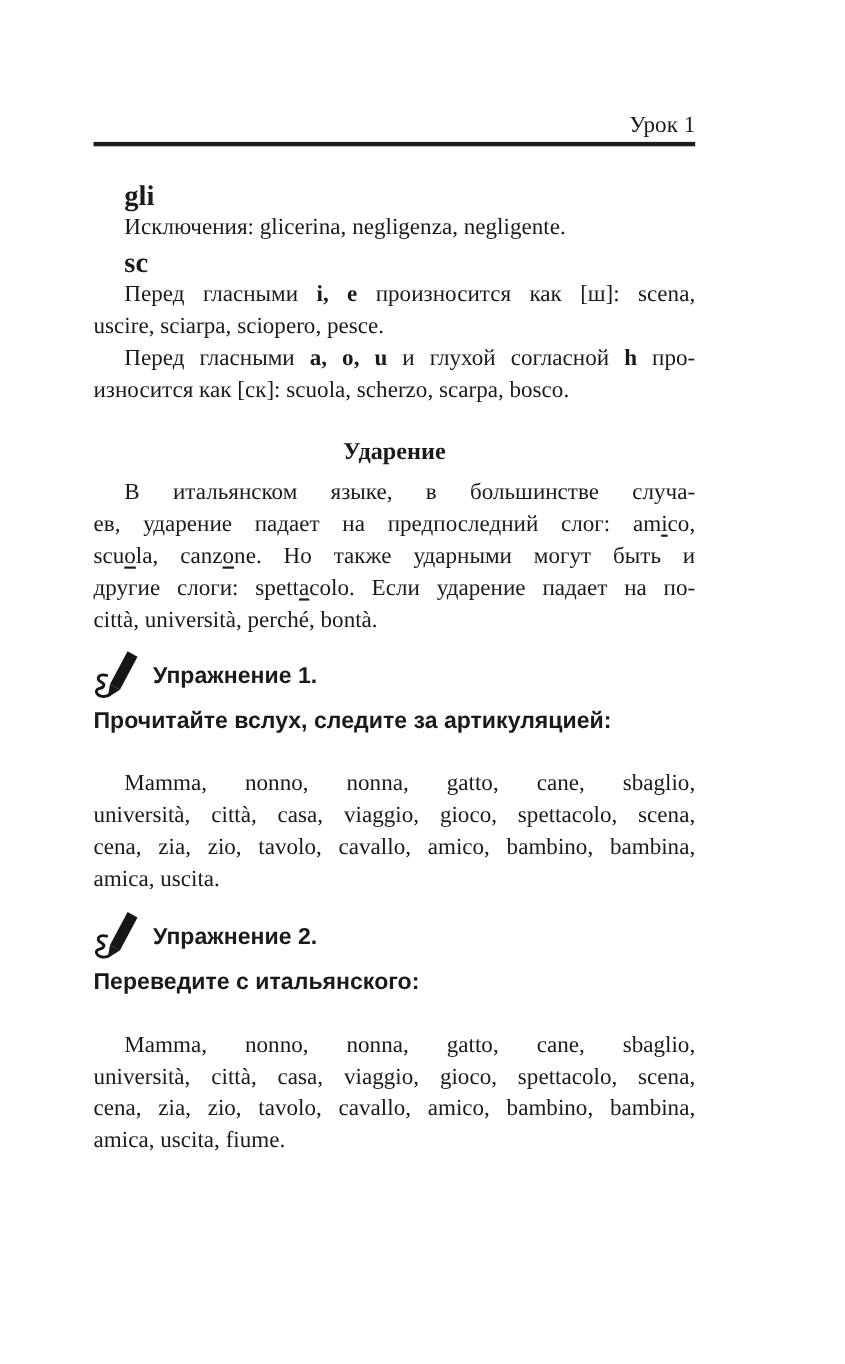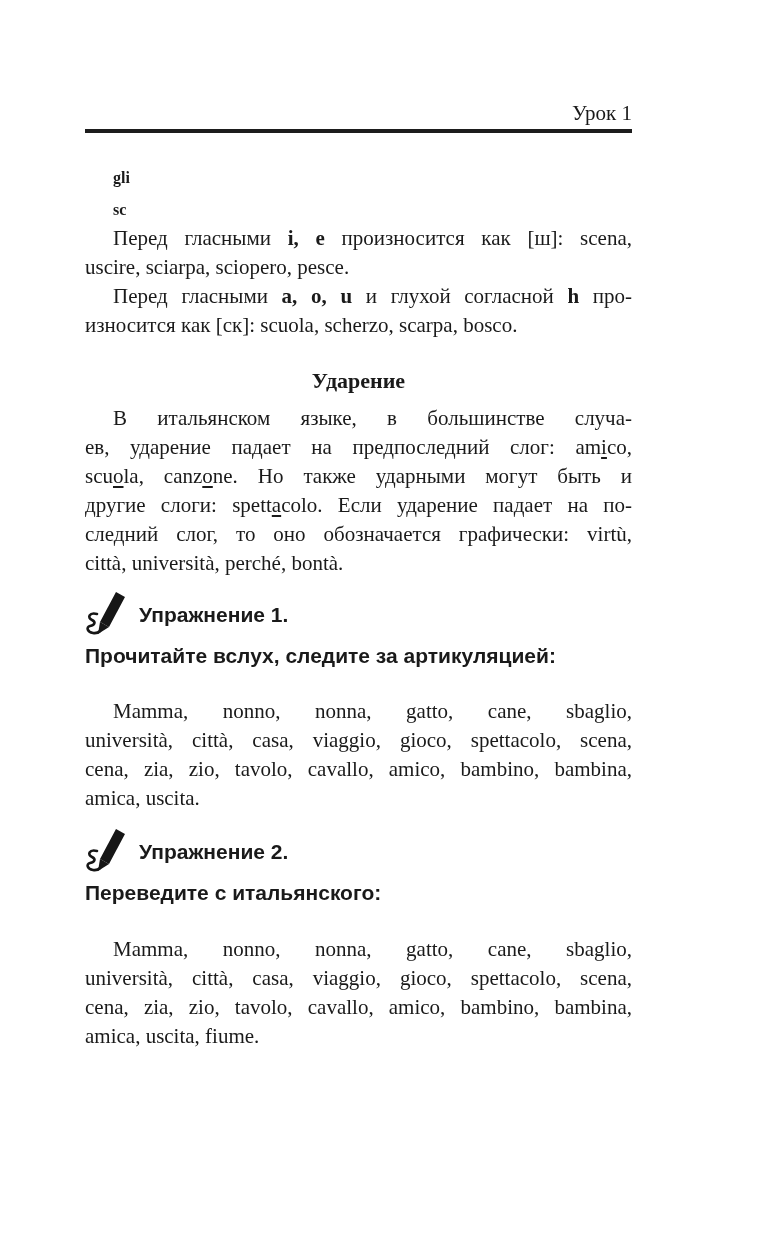--- a/index.html
+++ b/index.html
@@ -22,21 +22,21 @@
 
   .body-text { font-size: 21px; line-height: 29px; }
   .line { min-height: 29px; }
   .line.indent { text-indent: 28px; }
   .line.just { text-align: justify; text-align-last: justify; }
   .b { font-weight: bold; }
   .u { text-decoration: underline; text-underline-offset: 3px; }
 
   .sec-title {
     font-weight: bold;
-    font-size: 16px;
+    font-size: 26px;
     line-height: 29px;
     text-indent: 28px;
   }
   .sec-gli { margin-top: 30px; }
   .sec-sc  { margin-top: 3px; }
 
   .stress-title {
     margin-top: 26px;
     text-align: center;
     font-weight: bold;
@@ -76,41 +76,41 @@
   <div class="content">
 
     <header class="lesson-header">
       <span>Урок 1</span>
     </header>
     <div class="rule"></div>
 
     <section class="sec-gli body-text">
       <div class="sec-title">gli</div>
       <div>
+          <div class="line indent"><span>Исключения: glicerina, negligenza, negligente.</span></div>
         </div>
     </section>
 
     <section class="sec-sc body-text">
       <div class="sec-title">sc</div>
       <div>
           <div class="line indent just"><span>Перед гласными </span><span class="b">i, e</span><span> произносится как [ш]: scena,</span></div>
           <div class="line"><span>uscire, sciarpa, sciopero, pesce.</span></div>
           <div class="line indent just"><span>Перед гласными </span><span class="b">a, o, u</span><span> и глухой согласной </span><span class="b">h</span><span> про-</span></div>
           <div class="line"><span>износится как [ск]: scuola, scherzo, scarpa, bosco.</span></div>
         </div>
     </section>
 
     <section>
       <div class="stress-title">Ударение</div>
       <div class="stress-para body-text">
           <div class="line indent just"><span>В итальянском языке, в большинстве случа-</span></div>
           <div class="line just"><span>ев, ударение падает на предпоследний слог: am</span><span class="u">i</span><span>co,</span></div>
           <div class="line just"><span>scu</span><span class="u">o</span><span>la, canz</span><span class="u">o</span><span>ne. Но также ударными могут быть и</span></div>
           <div class="line just"><span>другие слоги: spett</span><span class="u">a</span><span>colo. Если ударение падает на по-</span></div>
-          <div class="line just"><span>следний слог, то оно обозначается графически: virtù,</span></div>
           <div class="line"><span>città, università, perché, bontà.</span></div>
         </div>
     </section>
 
     <section>
       <div class="ex-header">
         <span class="pen">
           <svg width="46" height="50" viewBox="0 0 46 50" xmlns="http://www.w3.org/2000/svg">
             <polygon points="31,2 40,7 24,37 15,32" fill="currentColor"></polygon>
             <polygon points="15,32 24,37 13,44" fill="currentColor"></polygon>

